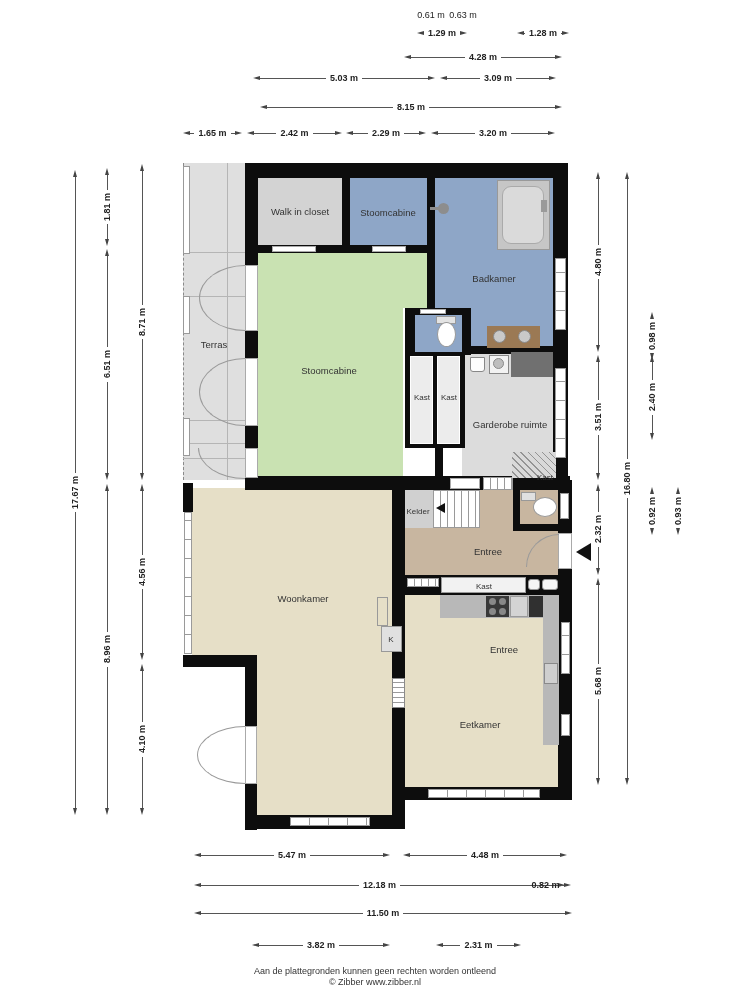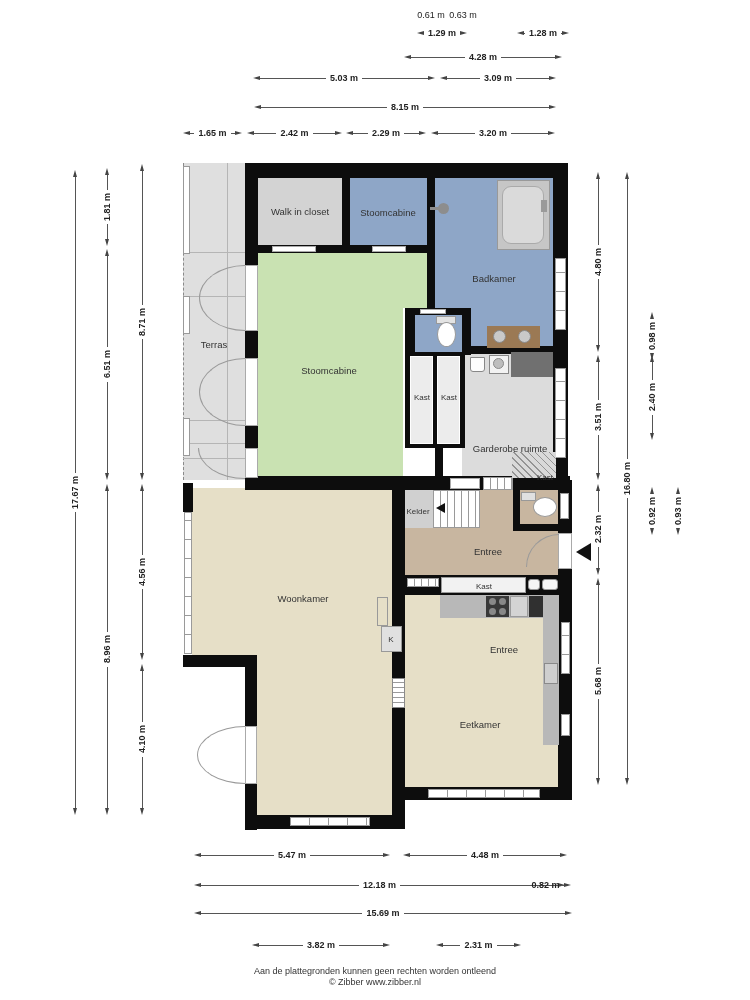--- a/index.html
+++ b/index.html
@@ -170,21 +170,21 @@
   <div class="fixture" style="left:381px;top:626px;width:21px;height:26px;background:#e0e0e0;border:1px solid #999;"></div>
   <div class="radiator" style="left:392px;top:678px;width:13px;height:30px;"></div>
 
   <span class="room-label" style="left:300px;top:211px;">Walk in closet</span>
   <span class="room-label" style="left:388px;top:212px;">Stoomcabine</span>
   <span class="room-label" style="left:494px;top:278px;">Badkamer</span>
   <span class="room-label" style="left:214px;top:344px;">Terras</span>
   <span class="room-label" style="left:329px;top:370px;">Stoomcabine</span>
   <span class="room-label sm" style="left:422px;top:397px;">Kast</span>
   <span class="room-label sm" style="left:449px;top:397px;">Kast</span>
-  <span class="room-label" style="left:510px;top:448px;">Garderobe ruimte</span>
+  <span class="room-label" style="left:510px;top:424px;">Garderobe ruimte</span>
   <span class="room-label sm" style="left:545px;top:477px;background:#fff0;">Kast</span>
   <span class="room-label sm" style="left:418px;top:511px;">Kelder</span>
   <span class="room-label" style="left:488px;top:551px;">Entree</span>
   <span class="room-label sm" style="left:484px;top:586px;">Kast</span>
   <span class="room-label sm" style="left:391px;top:639px;">K</span>
   <span class="room-label" style="left:303px;top:598px;">Woonkamer</span>
   <span class="room-label" style="left:504px;top:649px;">Entree</span>
   <span class="room-label" style="left:480px;top:724px;">Eetkamer</span>
 
   <span class="dim-lab-only" style="left:431px;top:10px;">0.61 m</span>
@@ -217,21 +217,21 @@
       <span class="ln"></span>
       <span class="tri r"></span>
     </div>
   <div class="dim-h" style="left:440px;top:73px;width:116px;">
       <span class="tri l"></span>
       <span class="ln"></span>
       <b class="lab">3.09 m</b>
       <span class="ln"></span>
       <span class="tri r"></span>
     </div>
-  <div class="dim-h" style="left:254px;top:102px;width:302px;">
+  <div class="dim-h" style="left:260px;top:102px;width:302px;">
       <span class="tri l"></span>
       <span class="ln"></span>
       <b class="lab">8.15 m</b>
       <span class="ln"></span>
       <span class="tri r"></span>
     </div>
   <div class="dim-h" style="left:183px;top:128px;width:59px;text-align:center;">
       <span class="tri l"></span>
       <span class="ln"></span>
       <b class="lab">1.65 m</b>
@@ -397,21 +397,21 @@
     </div>
   <div class="dim-h" style="left:527px;top:880px;width:44px;">
       <span class="ln"></span>
       <b class="lab" style="padding:0 1px;">0.82 m</b>
       <span class="ln"></span>
       <span class="tri r"></span>
     </div>
   <div class="dim-h" style="left:194px;top:908px;width:378px;">
       <span class="tri l"></span>
       <span class="ln"></span>
-      <b class="lab">15.69 m</b>
+      <b class="lab">11.50 m</b>
       <span class="ln"></span>
       <span class="tri r"></span>
     </div>
   <div class="dim-h" style="left:252px;top:940px;width:138px;">
       <span class="tri l"></span>
       <span class="ln"></span>
       <b class="lab">3.82 m</b>
       <span class="ln"></span>
       <span class="tri r"></span>
     </div>

